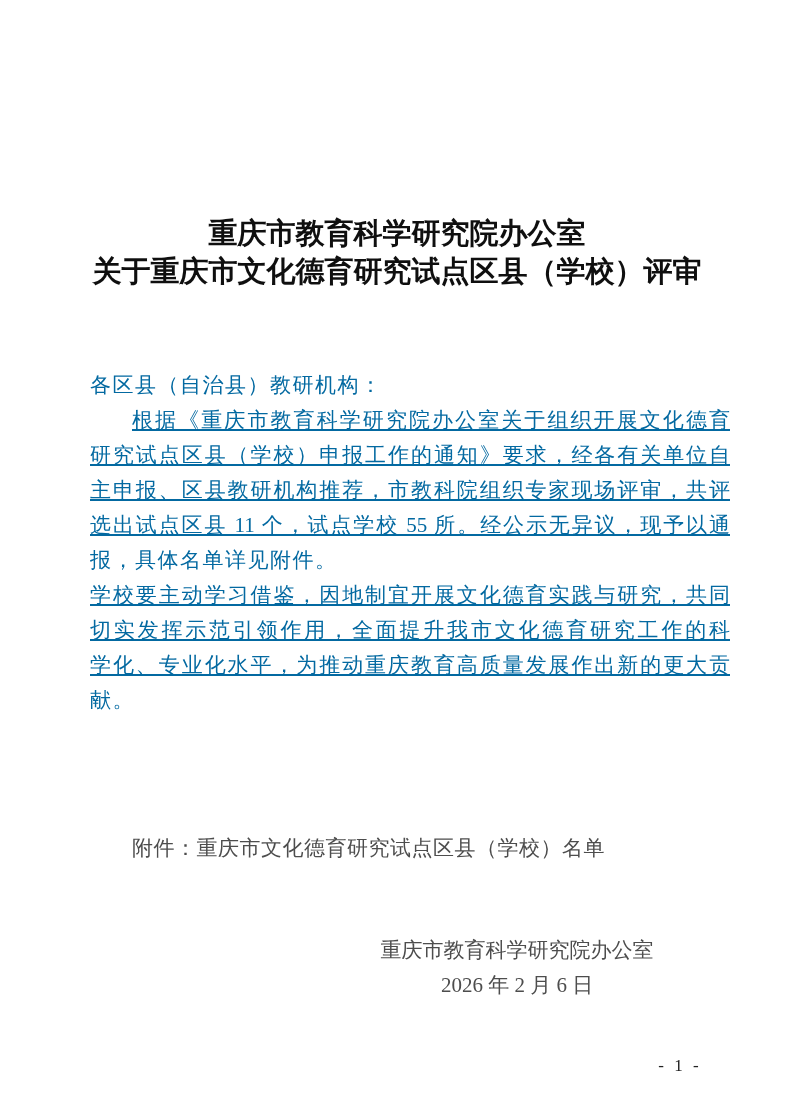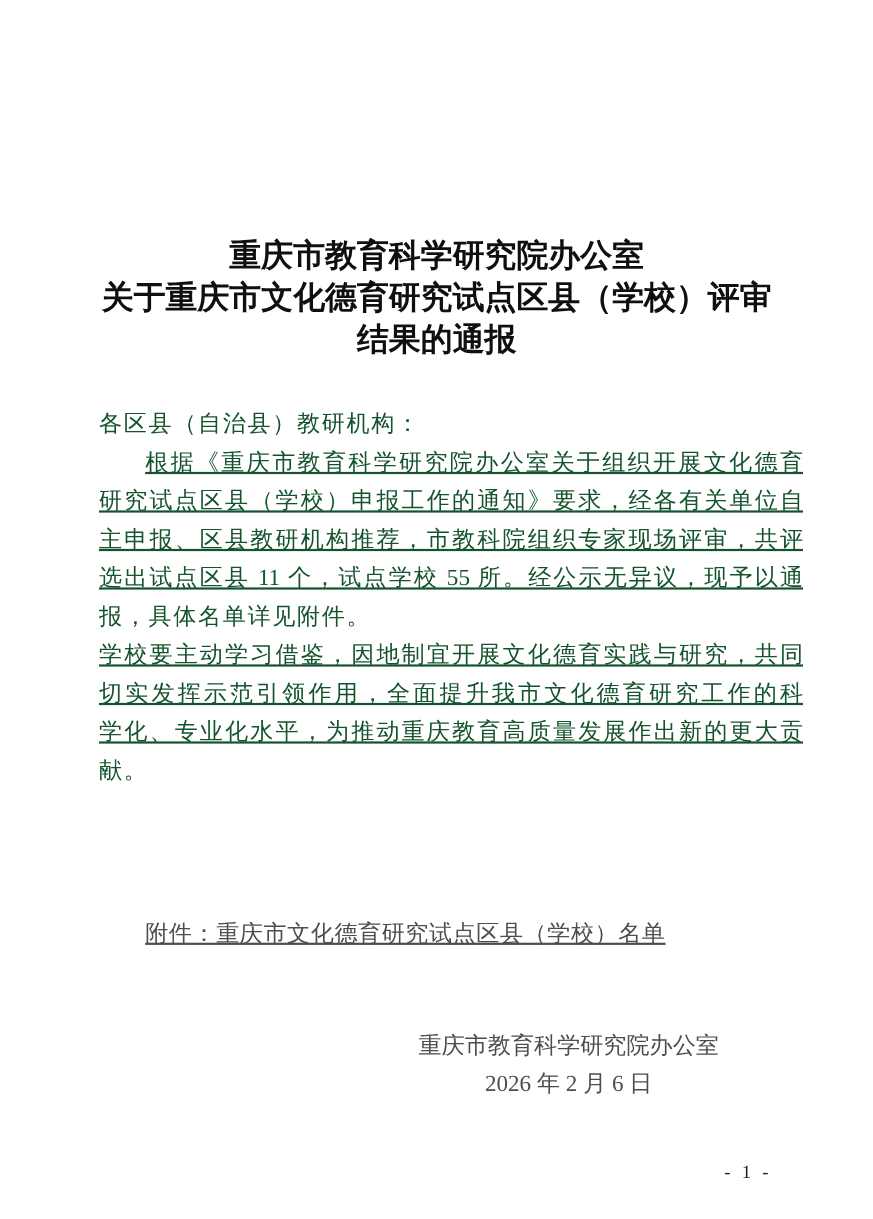--- a/index.html
+++ b/index.html
@@ -29,21 +29,21 @@
     color: #0f0f0f;
   }
   
   .doc-body {
     position: absolute;
     top: 368px;
     left: 90px;
     width: 640px;
     font-size: 21px;
     line-height: 35px;
-    color: #14532d;
+    color: #0369a1;
   }
   .line {
     height: 35px;
     white-space: pre;
     letter-spacing: 1.5px;
   }
   .line.j {
     white-space: normal;
     text-align: justify;
     text-align-last: justify;
@@ -57,21 +57,20 @@
     position: absolute;
     top: 831px;
     left: 90px;
     width: 640px;
     font-size: 21px;
     line-height: 35px;
     color: #4d4d4d;
     letter-spacing: 0.5px;
     text-indent: 42px;
     white-space: pre;
-    text-decoration: underline;
   }
   
   .signature {
     position: absolute;
     top: 933px;
     left: 330px;
     width: 374px;
     text-align: center;
     font-size: 21px;
     line-height: 35px;
@@ -92,21 +91,20 @@
   }
 </style>
 </head>
 <body>
 
 <div class="page">
 
   <div class="doc-title">
     <div>重庆市教育科学研究院办公室</div>
     <div>关于重庆市文化德育研究试点区县（学校）评审</div>
-    <div>结果的通报</div>
   </div>
 
   <div class="doc-body">
     <div class="line">各区县（自治县）教研机构：</div>
     <div class="line j ind">根据《重庆市教育科学研究院办公室关于组织开展文化德育</div>
     <div class="line j">研究试点区县（学校）申报工作的通知》要求，经各有关单位自</div>
     <div class="line j">主申报、区县教研机构推荐，市教科院组织专家现场评审，共评</div>
     <div class="line j">选出试点区县 11 个，试点学校 55 所。经公示无异议，现予以通</div>
     <div class="line">报，具体名单详见附件。</div>
     <div class="line j">学校要主动学习借鉴，因地制宜开展文化德育实践与研究，共同</div>

